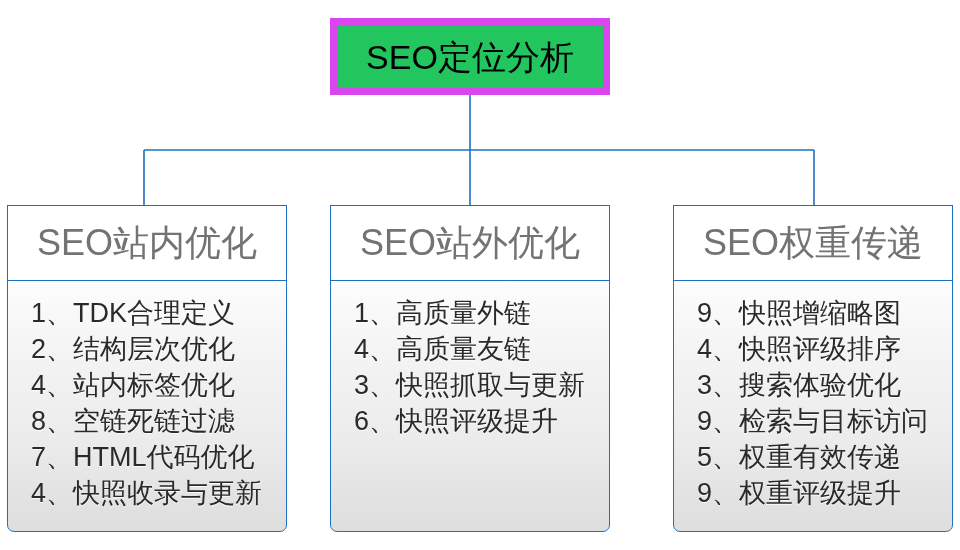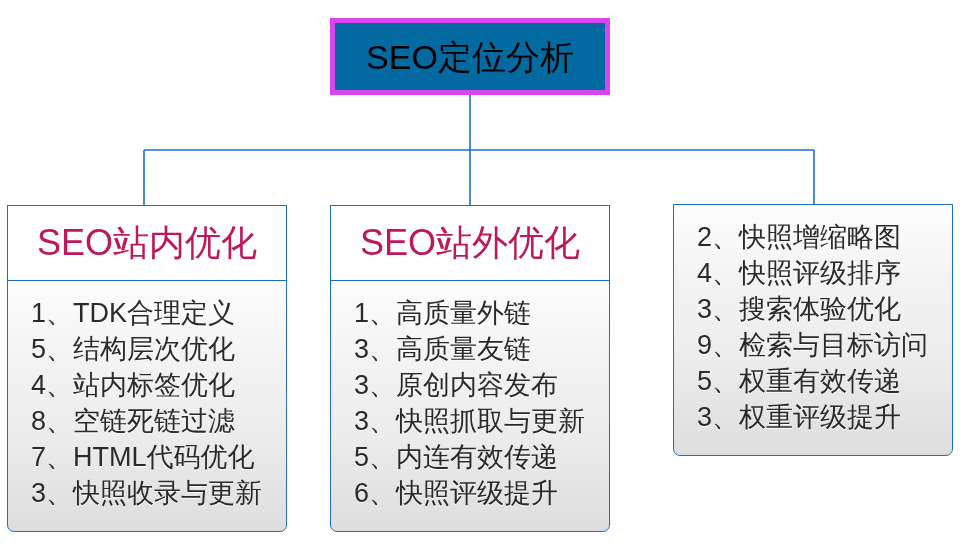--- a/index.html
+++ b/index.html
@@ -34,22 +34,22 @@
   }
 
   
   .root-box {
     position: absolute;
     left: 330px;
     top: 18px;
     width: 280px;
     height: 77px;
     box-sizing: border-box;
-    border: 5px solid #d946ef;
-    background: #0369a1;
+    border: 7px solid #d946ef;
+    background: #22c55e;
     display: flex;
     align-items: center;
     justify-content: center;
   }
   .root-box .node-title {
     font-size: 34px;
     color: #000000;
     line-height: 1;
     letter-spacing: 0px;
     white-space: nowrap;
@@ -70,21 +70,21 @@
     width: 280px;
     height: 76px;
     border: 1px solid #1F6FC0;
     background: #ffffff;
     display: flex;
     align-items: center;
     justify-content: center;
   }
   .col-header .node-title {
     font-size: 36px;
-    color: #be185d;
+    color: #737373;
     line-height: 1;
     white-space: nowrap;
   }
 
   .col-list {
     box-sizing: border-box;
     width: 280px;
     height: 252px;
     margin-top: -1px;
     border: 1px solid #1F6FC0;
@@ -129,46 +129,47 @@
   <div class="root-box">
     <span class="node-title">SEO定位分析</span>
   </div>
 
   <div class="column col-1">
     <div class="col-header">
       <span class="node-title">SEO站内优化</span>
     </div>
     <div class="col-list">
       <div class="list-item">1、TDK合理定义</div>
-      <div class="list-item">5、结构层次优化</div>
+      <div class="list-item">2、结构层次优化</div>
       <div class="list-item">4、站内标签优化</div>
       <div class="list-item">8、空链死链过滤</div>
       <div class="list-item">7、HTML代码优化</div>
-      <div class="list-item">3、快照收录与更新</div>
+      <div class="list-item">4、快照收录与更新</div>
     </div>
   </div>
 
   <div class="column col-2">
     <div class="col-header">
       <span class="node-title">SEO站外优化</span>
     </div>
     <div class="col-list">
       <div class="list-item">1、高质量外链</div>
-      <div class="list-item">3、高质量友链</div>
-      <div class="list-item">3、原创内容发布</div>
+      <div class="list-item">4、高质量友链</div>
       <div class="list-item">3、快照抓取与更新</div>
-      <div class="list-item">5、内连有效传递</div>
       <div class="list-item">6、快照评级提升</div>
     </div>
   </div>
 
   <div class="column col-3">
+    <div class="col-header">
+      <span class="node-title">SEO权重传递</span>
+    </div>
     <div class="col-list">
-      <div class="list-item">2、快照增缩略图</div>
+      <div class="list-item">9、快照增缩略图</div>
       <div class="list-item">4、快照评级排序</div>
       <div class="list-item">3、搜索体验优化</div>
       <div class="list-item">9、检索与目标访问</div>
       <div class="list-item">5、权重有效传递</div>
-      <div class="list-item">3、权重评级提升</div>
+      <div class="list-item">9、权重评级提升</div>
     </div>
   </div>
 
 </div>
 
 </body></html>

